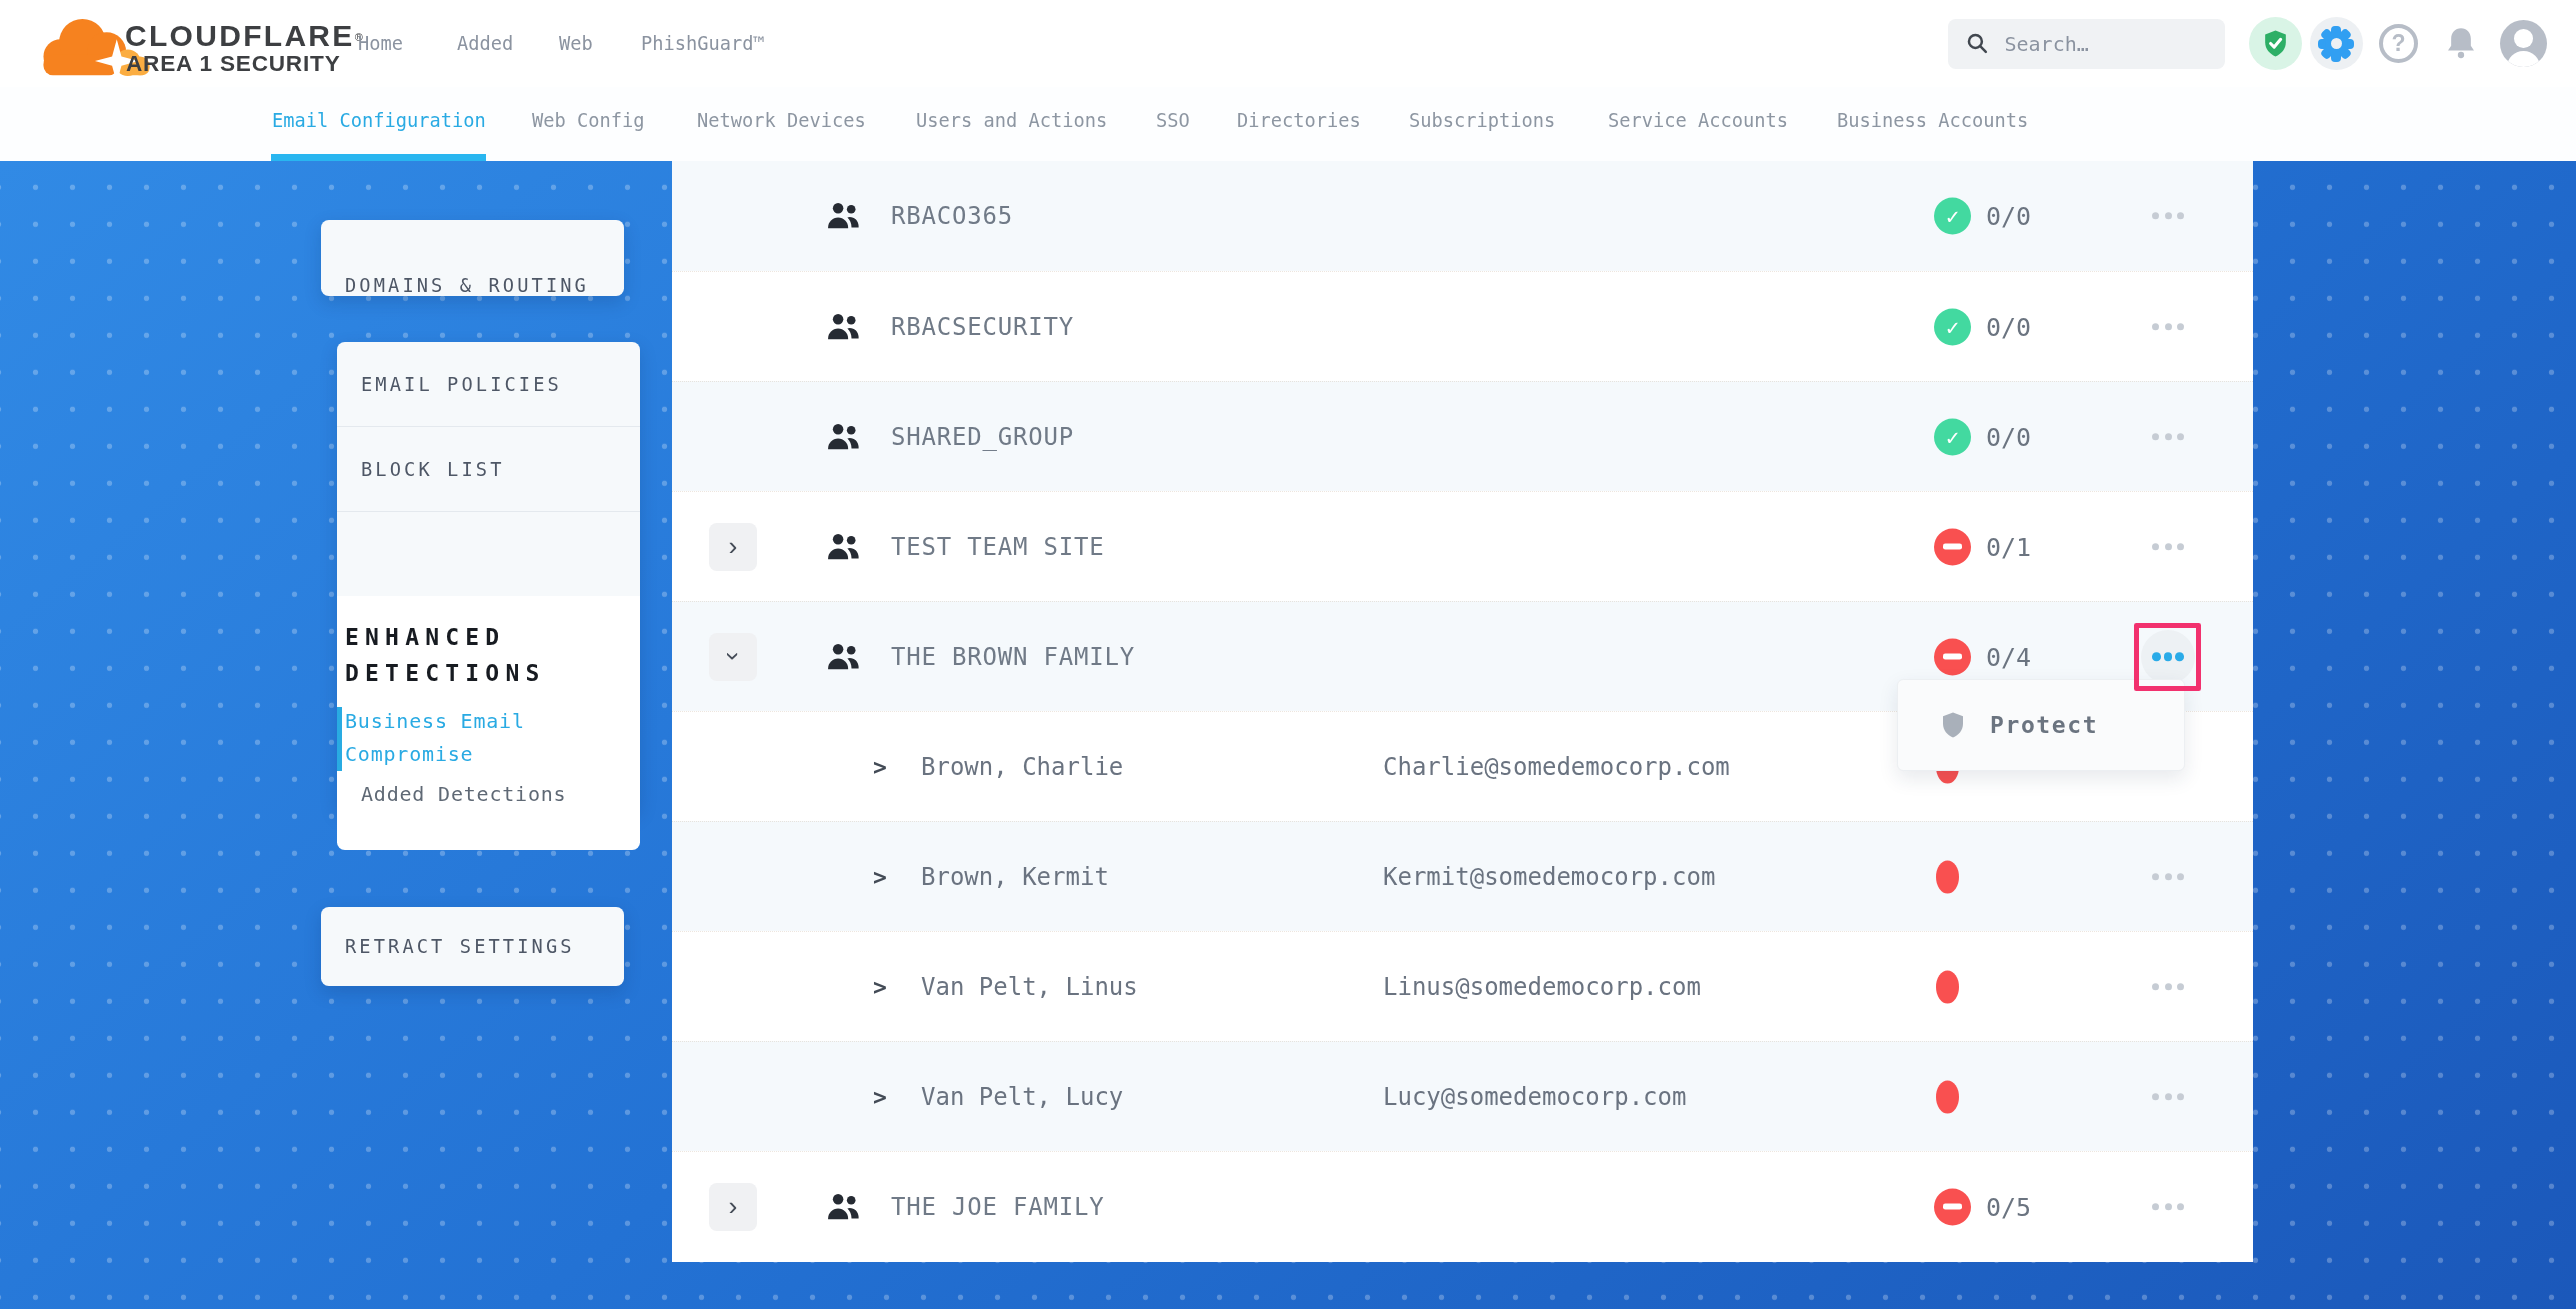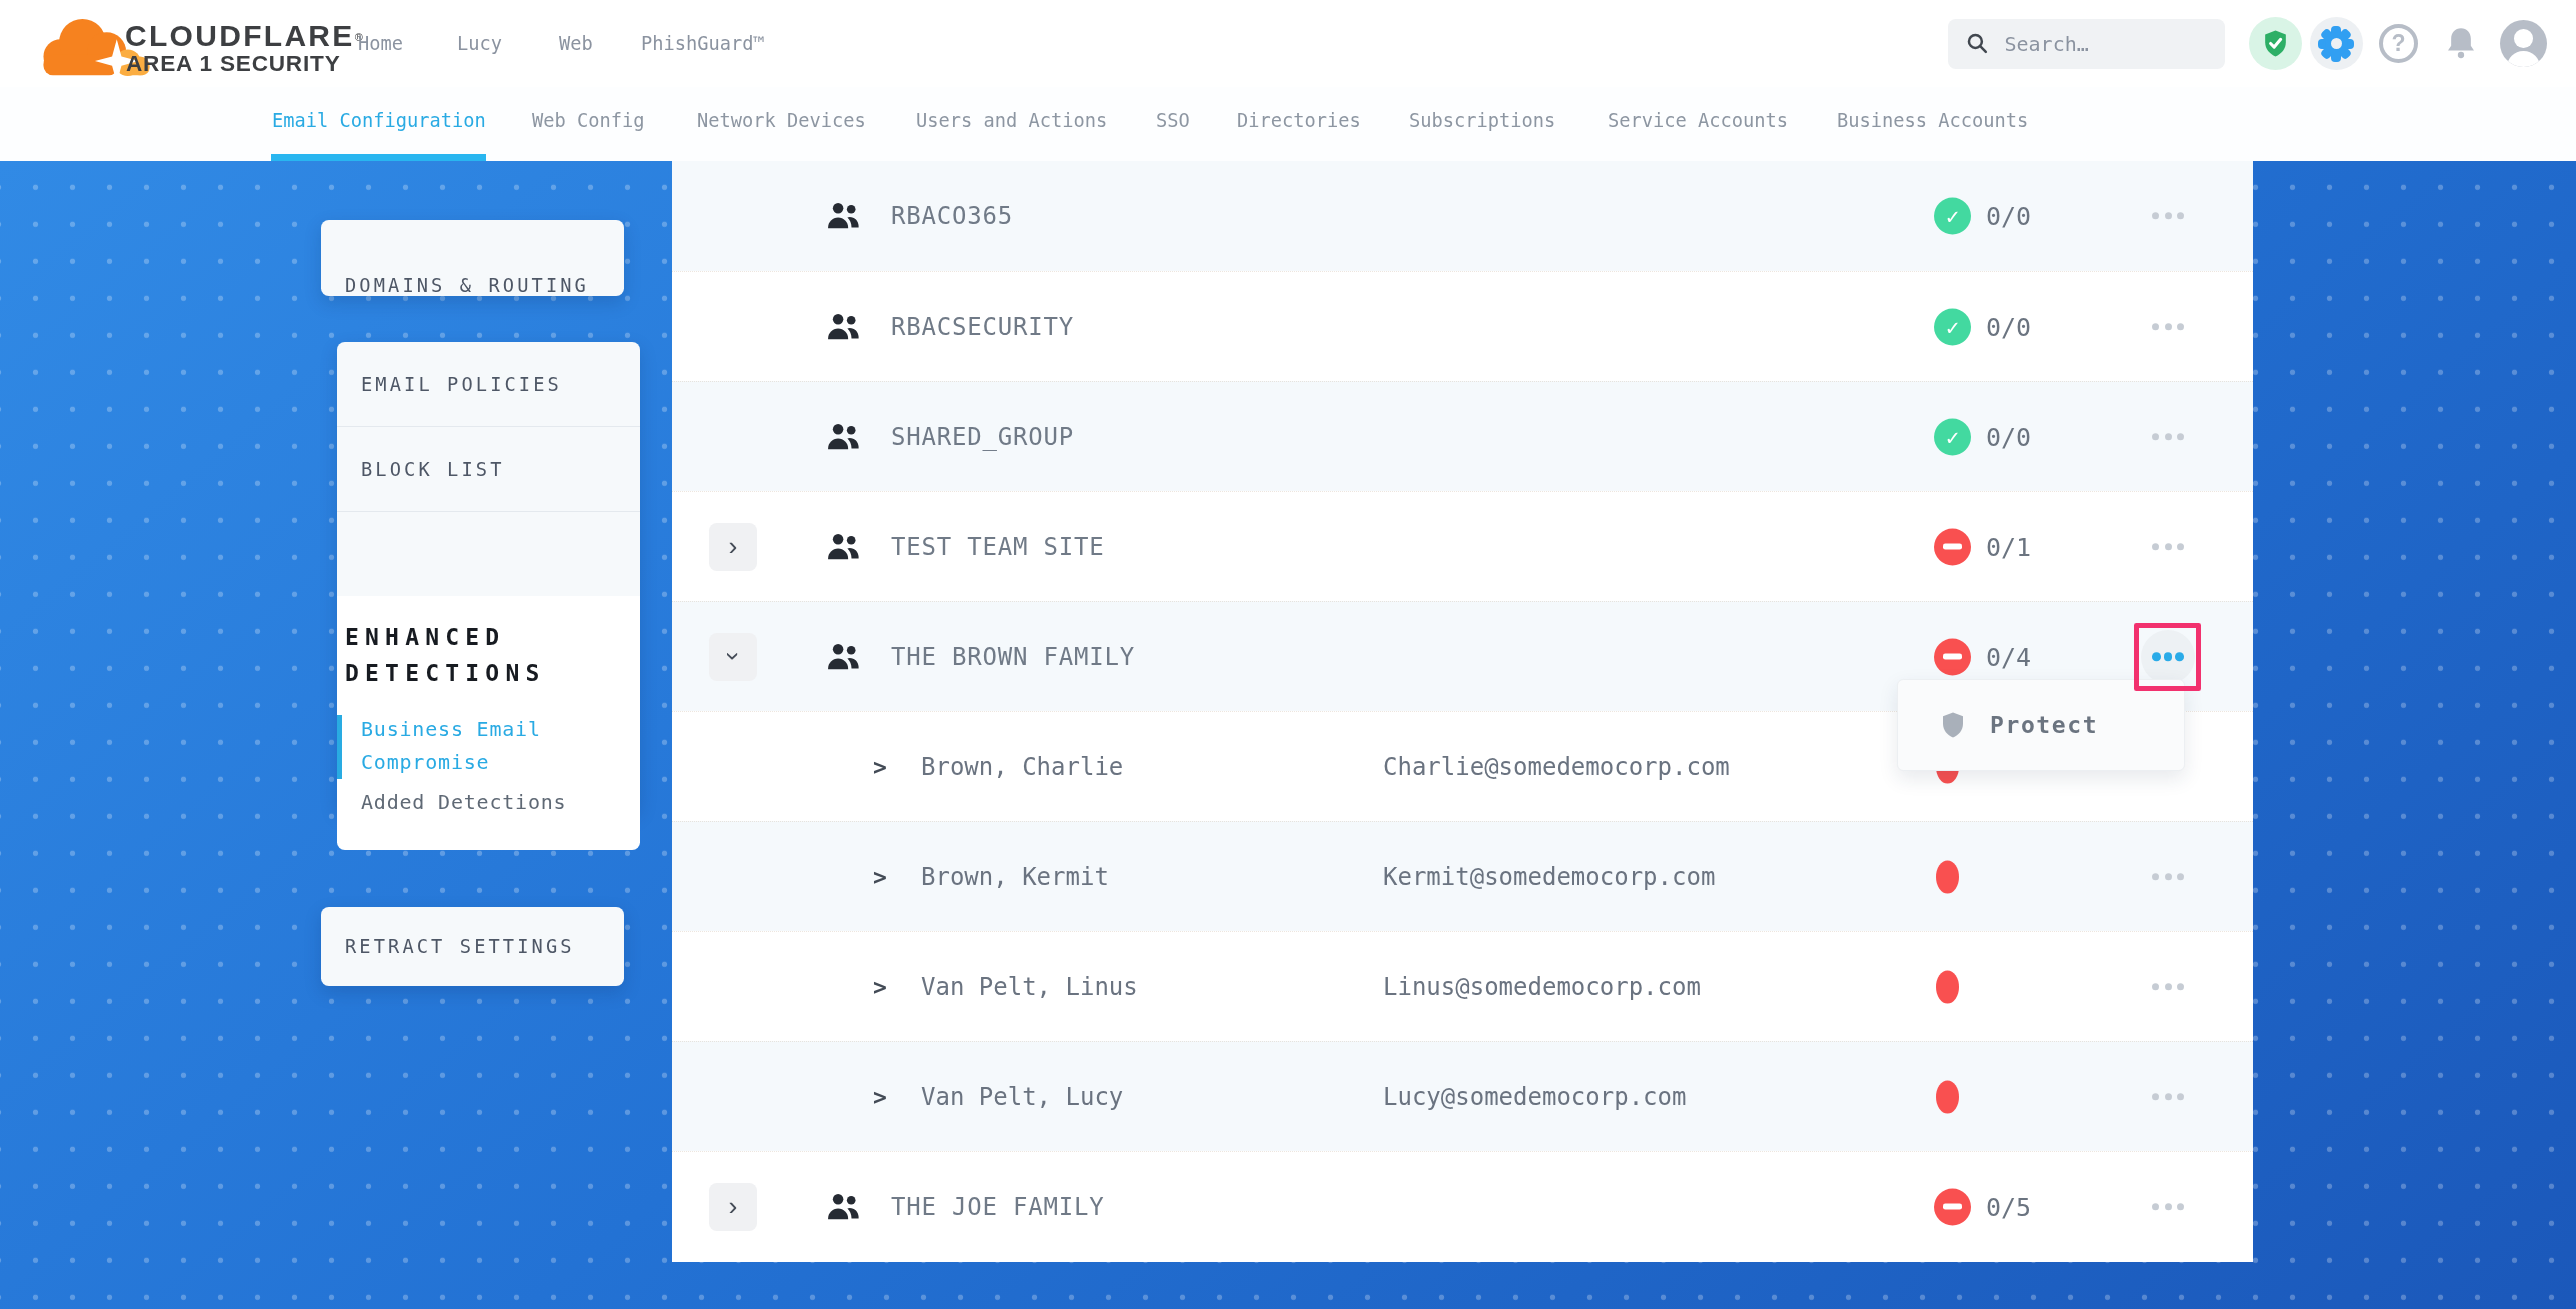--- a/index.html
+++ b/index.html
@@ -52,21 +52,21 @@
   
   .card{position:absolute;width:303px;background:#f6f9fb;border-radius:7.8px;box-shadow:0 6.2px 17px rgba(10,40,90,0.18);}
   .card1{left:321px;top:220px;height:76px;display:flex;align-items:flex-end;cursor:pointer;}
   .card2{left:337px;top:342px;height:468px;}
   .card3{left:321px;top:907px;height:79px;display:flex;align-items:center;cursor:pointer;}
   .side-label{font-size:18.7px;letter-spacing:3.1px;color:#4e5766;padding-left:24px;}
   .side-item{height:84px;display:flex;align-items:center;border-bottom:1.6px solid #e4e9ee;cursor:pointer;}
   .side-item:nth-child(3){border-bottom:none;}
   .active-block{position:absolute;left:0;top:254px;width:303px;height:254px;background:#ffffff;border-radius:0 0 7.8px 7.8px;}
   .enh-title{padding:23px 0 0 8px;font-size:23px;font-weight:bold;letter-spacing:6.2px;line-height:36px;color:#171b21;width:233px;}
-  .bec{position:relative;margin-top:22px;padding-left:24px;font-size:20px;letter-spacing:0.8px;line-height:33px;color:#29aae3;width:233px;cursor:pointer;}
+  .bec{position:relative;margin-top:14px;padding-left:8px;font-size:20px;letter-spacing:0.8px;line-height:33px;color:#29aae3;width:233px;cursor:pointer;}
   .bec-bar{position:absolute;left:0;top:1.6px;width:5.4px;height:64px;background:#29abe2;}
   .added{margin-top:11px;padding-left:24px;font-size:20px;letter-spacing:0.8px;color:#5f6975;cursor:pointer;}
   
   .panel{position:absolute;left:672px;top:161px;width:1581px;height:1101px;background:#ffffff;}
   .row{position:relative;height:110px;box-sizing:border-box;}
   .row:not(:first-child){border-top:1.6px dotted rgba(216,200,184,0.45);}
   .row.light{background:#f5f9fc;}
   .expand{position:absolute;left:37px;top:50%;transform:translateY(-50%);width:48px;height:48px;border:none;border-radius:7.8px;background:#f0f1f3;cursor:pointer;display:flex;align-items:center;justify-content:center;padding:0;}
   .chev-g{font-size:26.5px;color:#454c57;line-height:1;font-family:inherit;}
   .chev-g.right::before{content:"\203A";}
@@ -108,21 +108,21 @@
     <circle cx="140" cy="74" r="12" fill="#fbad41"></circle>
     <rect x="114" y="68" width="38" height="18" rx="9" fill="#fbad41"></rect>
     <polygon points="110,40 116,62 138,68 116,74 110,96 104,74 82,68 104,62" fill="#ffffff"></polygon>
   </svg>
   <div class="brand-text">
     <span class="brand-name">CLOUDFLARE</span><span class="brand-reg">®</span>
   </div>
   <div class="brand-sub">AREA 1 SECURITY</div>
 
   <span class="nav-item" style="left:358px">Home</span>
-  <span class="nav-item" style="left:457px">Lucy</span>
+  <span class="nav-item" style="left:457px">Added</span>
   <span class="nav-item" style="left:559px">Web</span>
   <span class="nav-item" style="left:641px">PhishGuard™</span>
 
   <div class="search-box">
     <svg width="25" height="25" viewBox="0 0 24 24">
       <circle cx="10" cy="10" r="6.2" fill="none" stroke="#41474f" stroke-width="2.4"></circle>
       <line x1="14.6" y1="14.6" x2="20" y2="20" stroke="#41474f" stroke-width="2.4" stroke-linecap="round"></line>
     </svg>
     <input class="search" placeholder="Search…" style="">
   </div>

